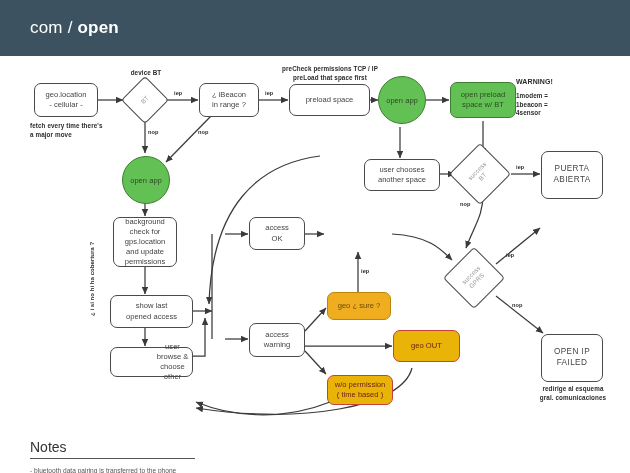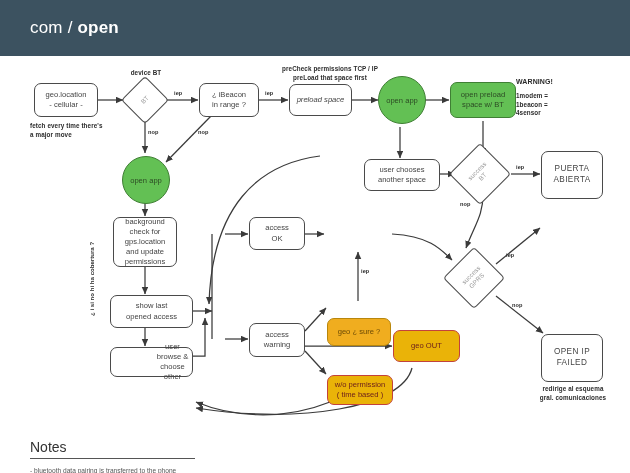--- a/index.html
+++ b/index.html
@@ -157,21 +157,21 @@
     <div class="node" style="left:199px;top:27px;width:60px;height:34px;">
       <span style="white-space:pre-line;">¿ iBeacon
 in range ?</span>
     </div>
     <div class="elabel" style="left:265px;top:34px;">iep</div>
     <div class="elabel" style="left:198px;top:73px;">nop</div>
 
     <div class="anno" style="left:266px;top:9px;width:128px;">preCheck permissions TCP / IP
 preLoad that space first</div>
 
-    <div class="node" style="left:289px;top:28px;width:63px;height:32px;font-style:italic;">
+    <div class="node" style="left:289px;top:28px;width:81px;height:32px;">
       <span style="white-space:pre-line;">preload space</span>
     </div>
 
     <div class="circle" style="left:378px;top:20px;width:46px;height:46px;">
       <span>open app</span>
     </div>
 
     <div class="node green" style="left:450px;top:26px;width:66px;height:36px;">
       <span style="white-space:pre-line;">open preload
 space w/ BT</span>
@@ -224,21 +224,21 @@
 choose other</span>
     </div>
 
     <div class="node" style="left:249px;top:161px;width:56px;height:33px;">
       <span style="white-space:pre-line;">access
 OK</span>
     </div>
 
     <div class="elabel" style="left:361px;top:212px;">iep</div>
 
-    <div class="node yellow" style="left:327px;top:262px;width:64px;height:28px;">
+    <div class="node yellow" style="left:327px;top:236px;width:64px;height:28px;">
       <span style="white-space:pre-line;">geo ¿ sure ?</span>
     </div>
 
     <div class="node" style="left:249px;top:267px;width:56px;height:34px;">
       <span style="white-space:pre-line;">access
 warning</span>
     </div>
 
     <div class="node red" style="left:393px;top:274px;width:67px;height:32px;">
       <span style="white-space:pre-line;">geo OUT</span>

